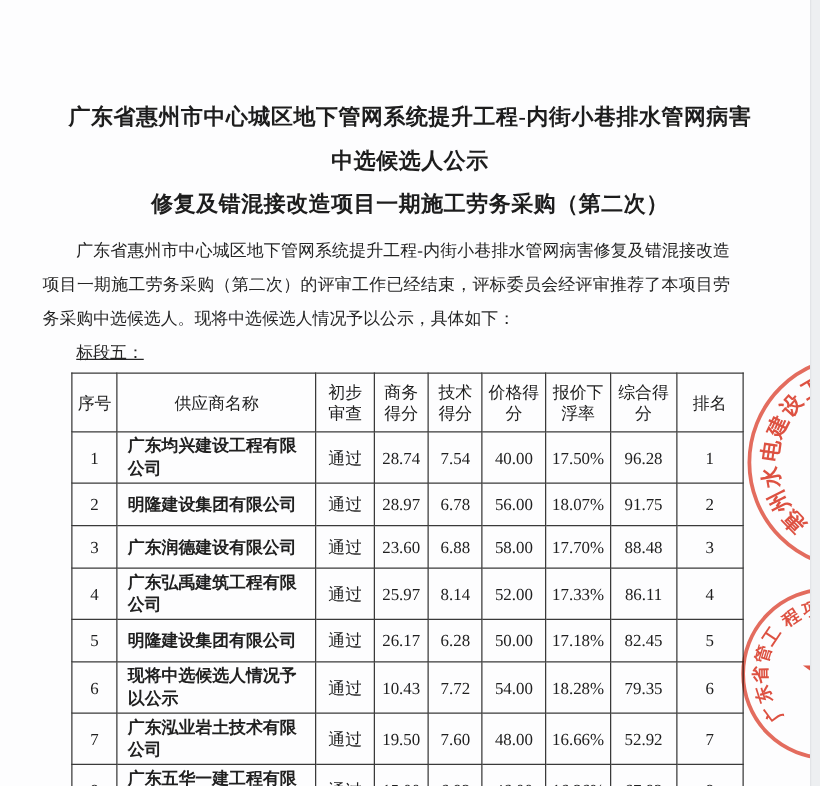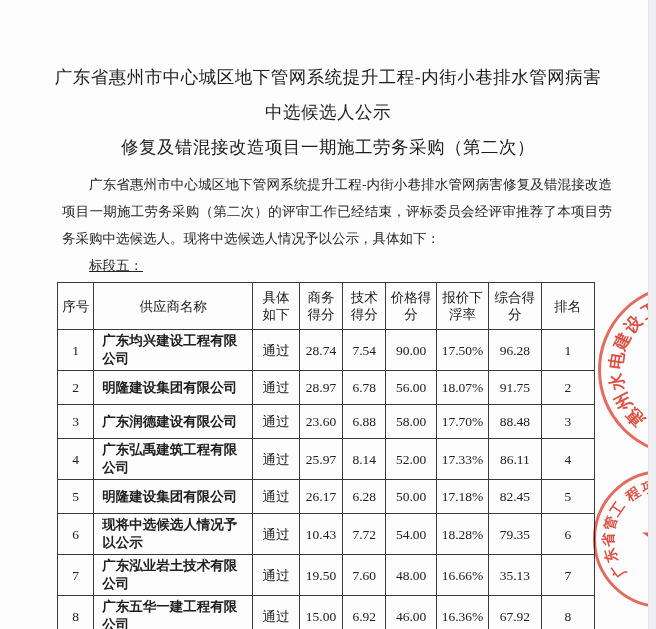--- a/index.html
+++ b/index.html
@@ -13,30 +13,30 @@
     position:relative;
     width:656px; height:629px;
     overflow:hidden;
     background:#fdfdfe;
   }
   .scan-edge {
     position:absolute; right:0; top:0; width:7px; height:629px;
     background:#edeff1; border-left:1px solid #e2e4e7;
   }
   .title-block {
-    padding-top:60px;
+    padding-top:76px;
     text-align:center;
-    font-weight:normal;
+    font-weight:bold;
     font-size:17.5px;
     line-height:35px;
     color:#1d1d1d;
     letter-spacing:0.5px;
   }
   .body-text {
-    margin:6px 0 0 62px;
+    margin:6px 0 0 34px;
     width:550px;
     font-size:13.5px;
     line-height:27px;
     text-align:justify;
     color:#252525;
   }
   .body-text p { margin:0; text-indent:2em; }
   .section-label {
     margin:0; text-indent:0;
     line-height:27px;
@@ -124,37 +124,37 @@
         <col style="width:43px">
         <col style="width:50px">
       <col style="width:52px">
         <col style="width:52px">
         <col style="width:53px">
     </colgroup>
     <thead>
         <tr>
           <th>序号</th>
           <th>供应商名称</th>
-          <th>具体如下</th>
+          <th>初步审查</th>
           <th>商务得分</th>
           <th>技术得分</th>
           <th>价格得分</th>
           <th>报价下浮率</th>
           <th>综合得分</th>
           <th>排名</th>
         </tr>
       </thead>
     <tbody>
         <tr>
           <td>1</td>
           <td class="name-cell">广东均兴建设工程有限公司</td>
           <td>通过</td>
           <td>28.74</td>
           <td>7.54</td>
-          <td>90.00</td>
+          <td>40.00</td>
           <td>17.50%</td>
           <td>96.28</td>
           <td>1</td>
         </tr>
         <tr>
           <td>2</td>
           <td class="name-cell">明隆建设集团有限公司</td>
           <td>通过</td>
           <td>28.97</td>
           <td>6.78</td>
@@ -208,21 +208,21 @@
           <td>6</td>
         </tr>
         <tr>
           <td>7</td>
           <td class="name-cell">广东泓业岩土技术有限公司</td>
           <td>通过</td>
           <td>19.50</td>
           <td>7.60</td>
           <td>48.00</td>
           <td>16.66%</td>
-          <td>35.13</td>
+          <td>52.92</td>
           <td>7</td>
         </tr>
         <tr>
           <td>8</td>
           <td class="name-cell">广东五华一建工程有限公司</td>
           <td>通过</td>
           <td>15.00</td>
           <td>6.92</td>
           <td>46.00</td>
           <td>16.36%</td>

